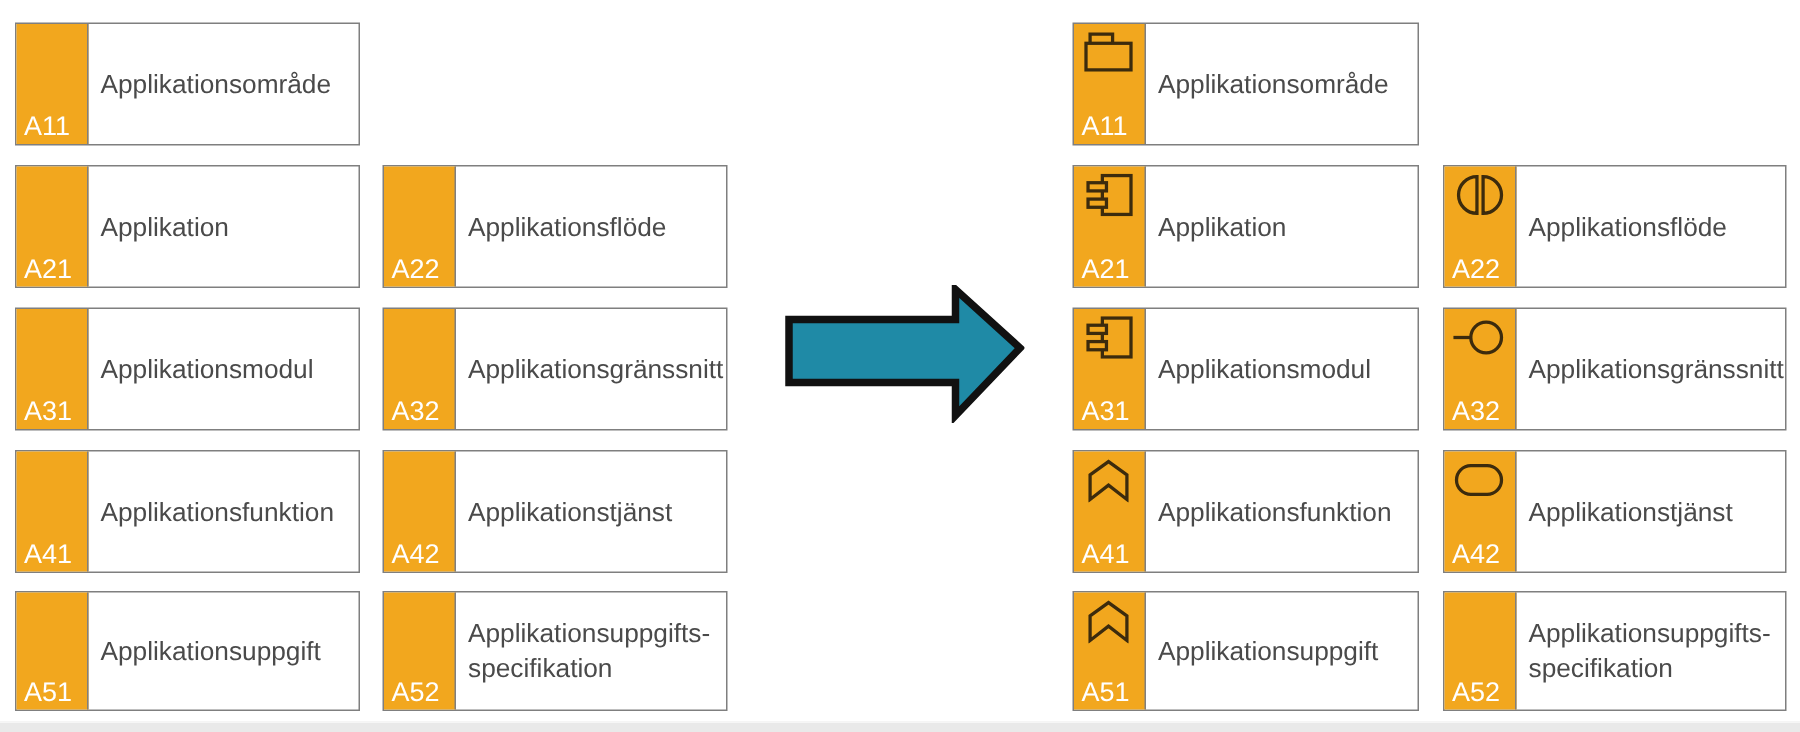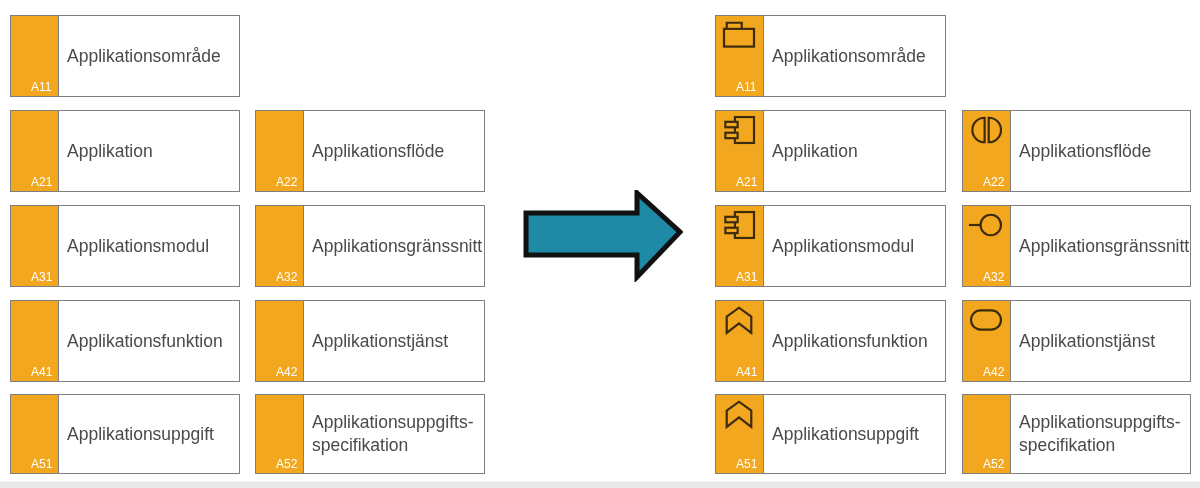--- a/index.html
+++ b/index.html
@@ -22,22 +22,22 @@
     background:#fff;border:1px solid var(--box-border);
   }
   .tab{
     position:relative;flex:0 0 48px;box-sizing:border-box;
     background:var(--tab-orange);border-right:1px solid var(--box-border);
   }
   .icon{position:absolute;top:4px;left:5px;width:36px;height:30px;}
   .icon *{stroke:var(--icon-stroke);stroke-width:1.6;fill:none;}
   .icon .fillbg{fill:var(--tab-orange);}
   .code{
-    position:absolute;left:20px;bottom:3px;
-    color:var(--code-text);font-size:12px;line-height:1;
+    position:absolute;left:5px;bottom:3px;
+    color:var(--code-text);font-size:18px;line-height:1;
   }
   .label{
     flex:1;display:flex;align-items:center;
     padding:2px 4px 2px 8px;box-sizing:border-box;
     color:var(--label-text);font-size:17.5px;line-height:1.3;
     white-space:pre-line;
   }
   .arrow-svg{position:absolute;left:523px;top:190px;width:160px;height:92px;}
   .footer-strip{
     position:absolute;left:0;top:481px;width:1200px;height:7px;

